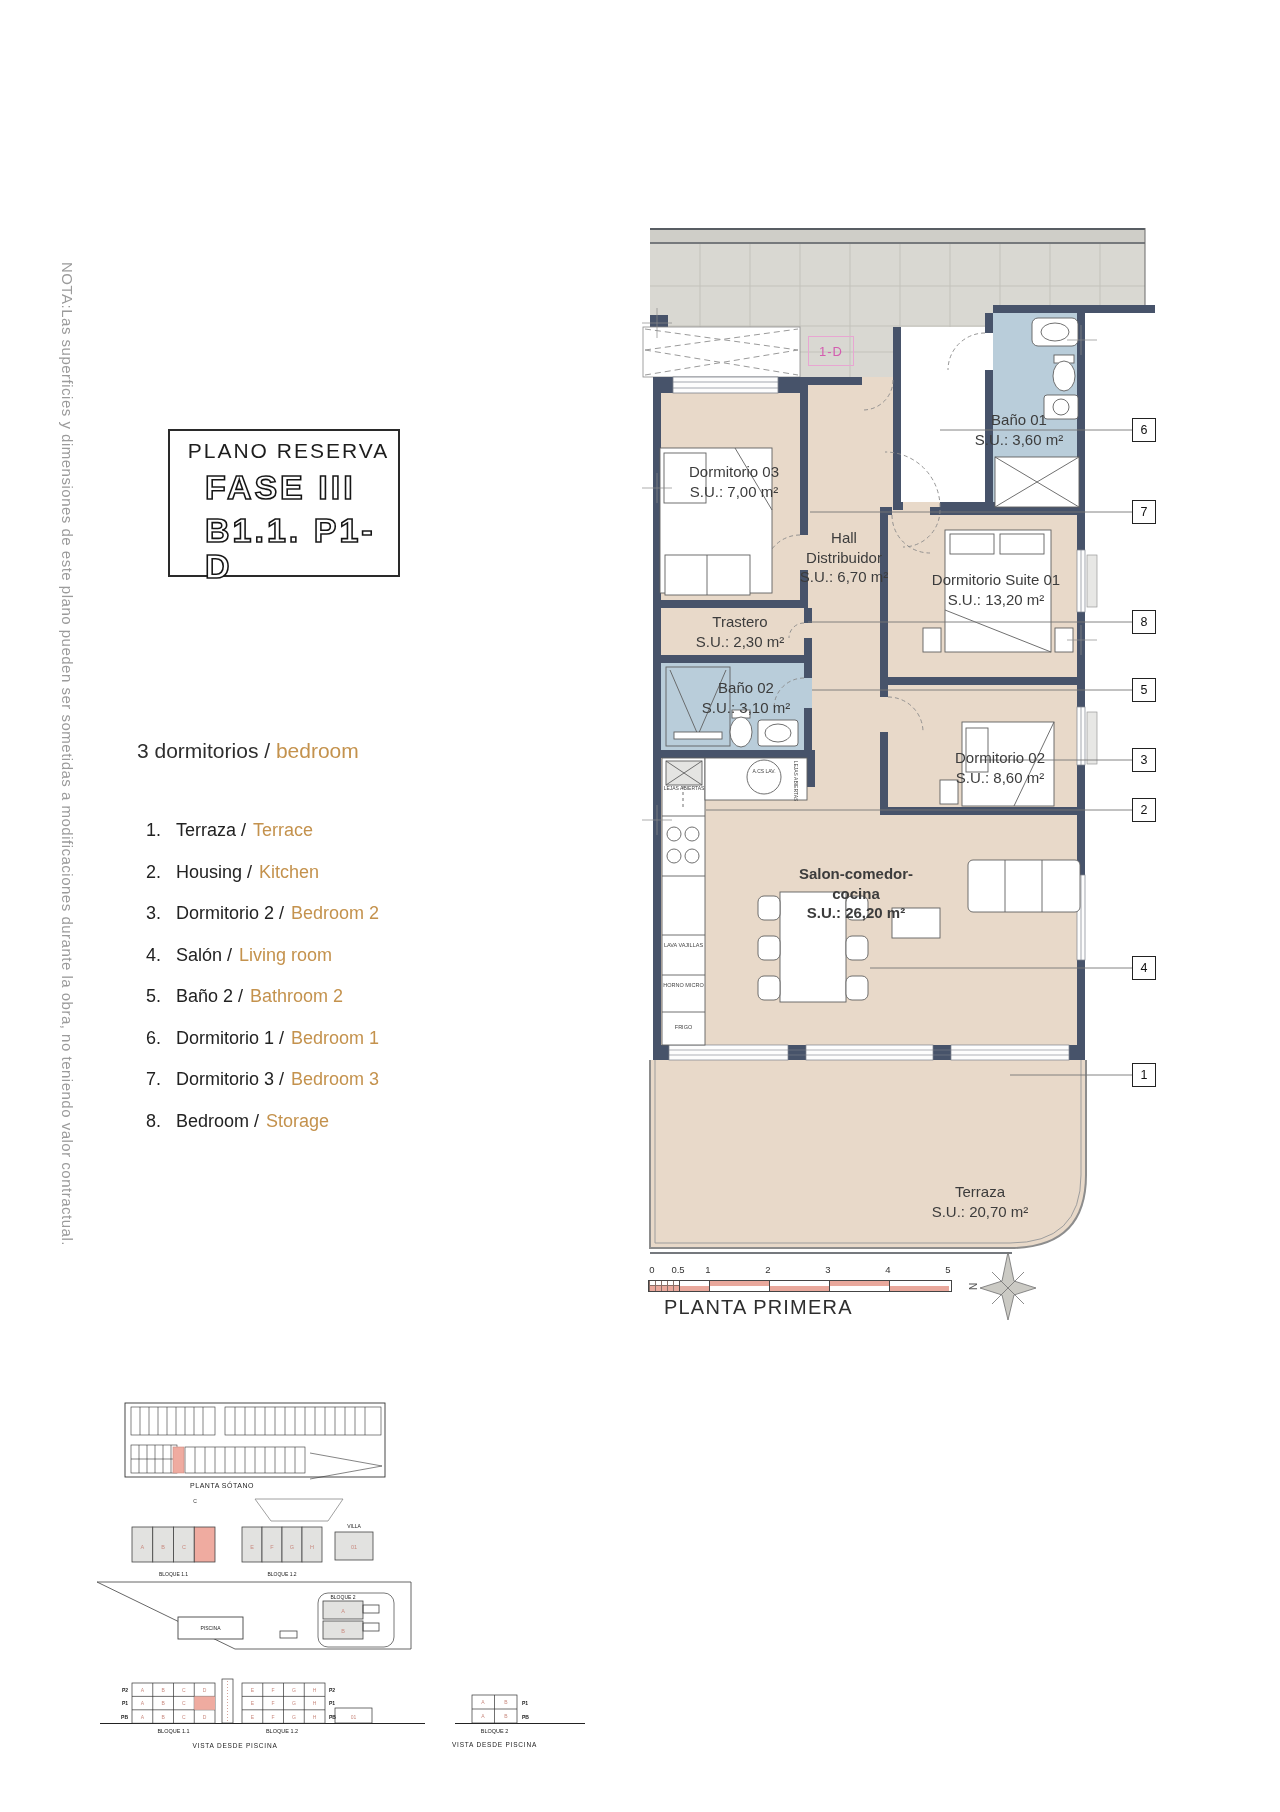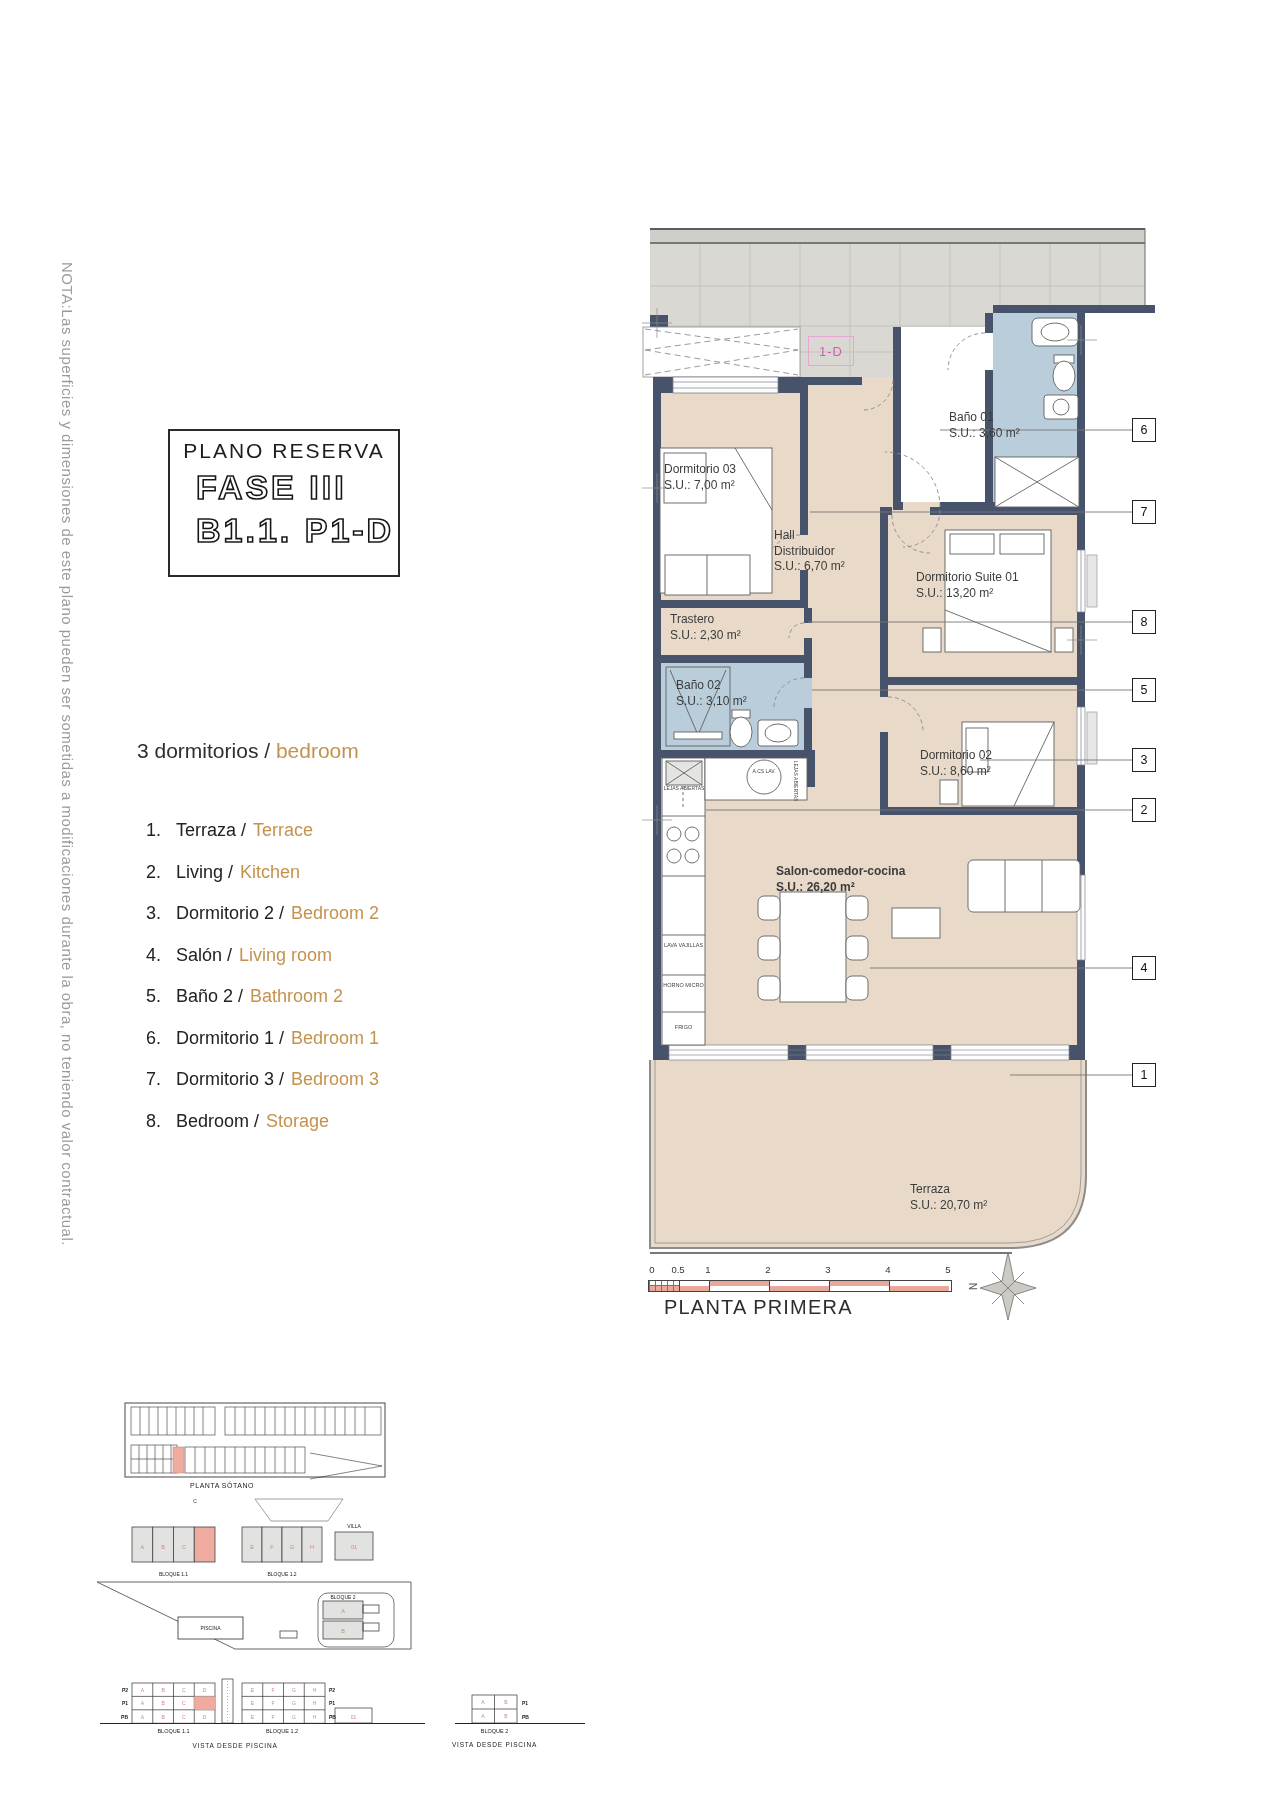--- a/index.html
+++ b/index.html
@@ -4,35 +4,35 @@
 <style>
   html,body{margin:0;padding:0;background:#fff;}
   .page{position:relative;width:1280px;height:1812px;background:#fff;overflow:hidden;
         font-family:"Liberation Sans",sans-serif;color:#333;}
   .abs{position:absolute;}
   
   .vnote{position:absolute;left:50px;top:262px;height:1080px;width:26px;
          writing-mode:vertical-rl;text-orientation:mixed;
          font-size:15px;letter-spacing:.5px;color:#9b9b9b;white-space:nowrap;}
   
-  .tblock{position:absolute;left:168px;top:429px;width:232px;height:148px;border:2px solid #2a2a2a;box-sizing:border-box;padding:8px 0 0 0;}
+  .tblock{position:absolute;left:168px;top:429px;width:232px;height:148px;border:2px solid #2a2a2a;box-sizing:border-box;padding:8px 0 0 9px;}
   .tb-title{text-align:center;font-size:21px;letter-spacing:2px;color:#1d1d1d;font-weight:500;margin:0;}
   .tb-outline{margin:6px 0 0 26px;font-size:34px;font-weight:700;letter-spacing:3px;color:#fff;
               -webkit-text-stroke:1.6px #151515;line-height:1.08;}
   .arealine{font-size:23px;color:#2e2e2e;line-height:31px;white-space:nowrap;}
   .bedline{font-size:21px;color:#2e2e2e;white-space:nowrap;text-align:right;}
   .accent{color:#c4924d;}
   .legend{position:absolute;left:146px;top:820px;}
   .li{display:flex;font-size:18px;height:19px;margin-bottom:22.5px;white-space:nowrap;}
   .li .n{width:30px;color:#222;}
   .li .es{color:#222;margin-right:7px;}
   
   #plan{position:absolute;left:640px;top:220px;width:540px;height:1110px;}
   #plan svg{position:absolute;left:0;top:0;}
-  .rl{position:absolute;font-size:12px;line-height:1.3;color:#3c3c3c;width:140px;}
+  .rl{position:absolute;text-align:center;font-size:15px;line-height:1.3;color:#3c3c3c;width:140px;}
   .kl{position:absolute;font-size:5.5px;line-height:1.15;color:#444;text-align:center;}
   .tag1d{position:absolute;left:168px;top:116px;width:44px;height:28px;border:1.5px solid #e8a6d2;
          color:#d45cb0;font-size:13px;letter-spacing:1px;display:flex;align-items:center;justify-content:center;}
   .co{position:absolute;left:492px;width:24px;height:24px;border:1.5px solid #222;background:#fff;
       display:flex;align-items:center;justify-content:center;font-size:12.5px;color:#111;box-sizing:border-box;}
   .tick{position:absolute;top:1044px;font-size:9.5px;color:#333;width:20px;text-align:center;}
   .scalebar{position:absolute;left:8px;top:1060px;width:302px;height:10px;border:1px solid #444;display:flex;box-sizing:content-box;}
   .scalebar div{height:100%;box-sizing:border-box;border-left:1px solid #444;}
   .scalebar div:first-child{border-left:none;}
   .sgA{width:30px;background:
@@ -65,21 +65,21 @@
   </div>
 
   <div class="legend">
     <div class="li">
         <span class="n">1.</span>
         <span class="es">Terraza /</span>
         <span class="accent">Terrace</span>
       </div>
     <div class="li">
         <span class="n">2.</span>
-        <span class="es">Living /</span>
+        <span class="es">Housing /</span>
         <span class="accent">Kitchen</span>
       </div>
     <div class="li">
         <span class="n">3.</span>
         <span class="es">Dormitorio 2 /</span>
         <span class="accent">Bedroom 2</span>
       </div>
     <div class="li">
         <span class="n">4.</span>
         <span class="es">Salón /</span>

